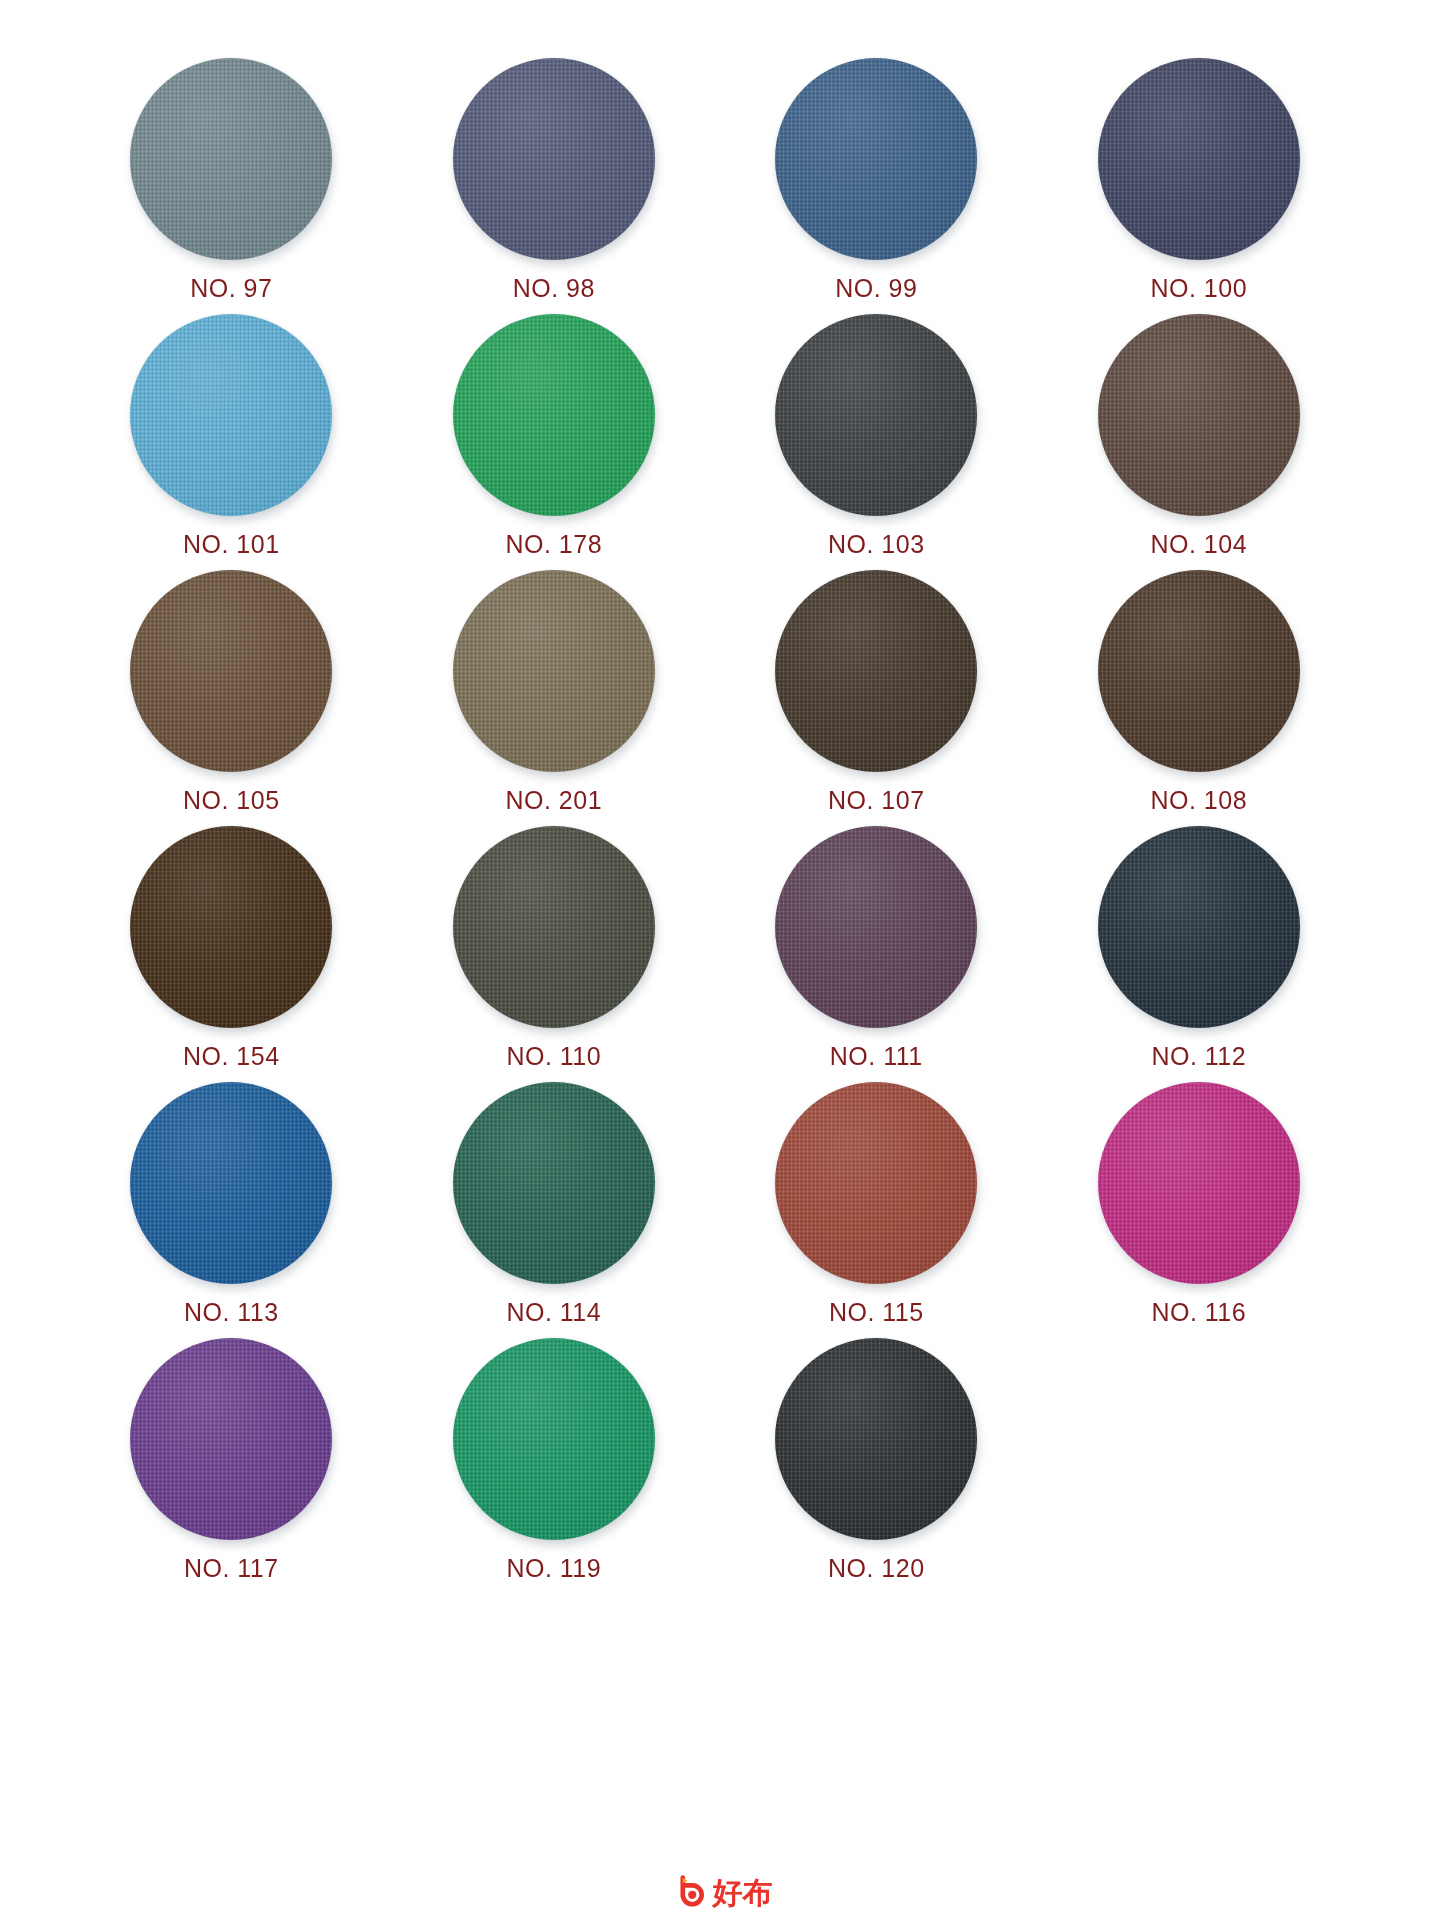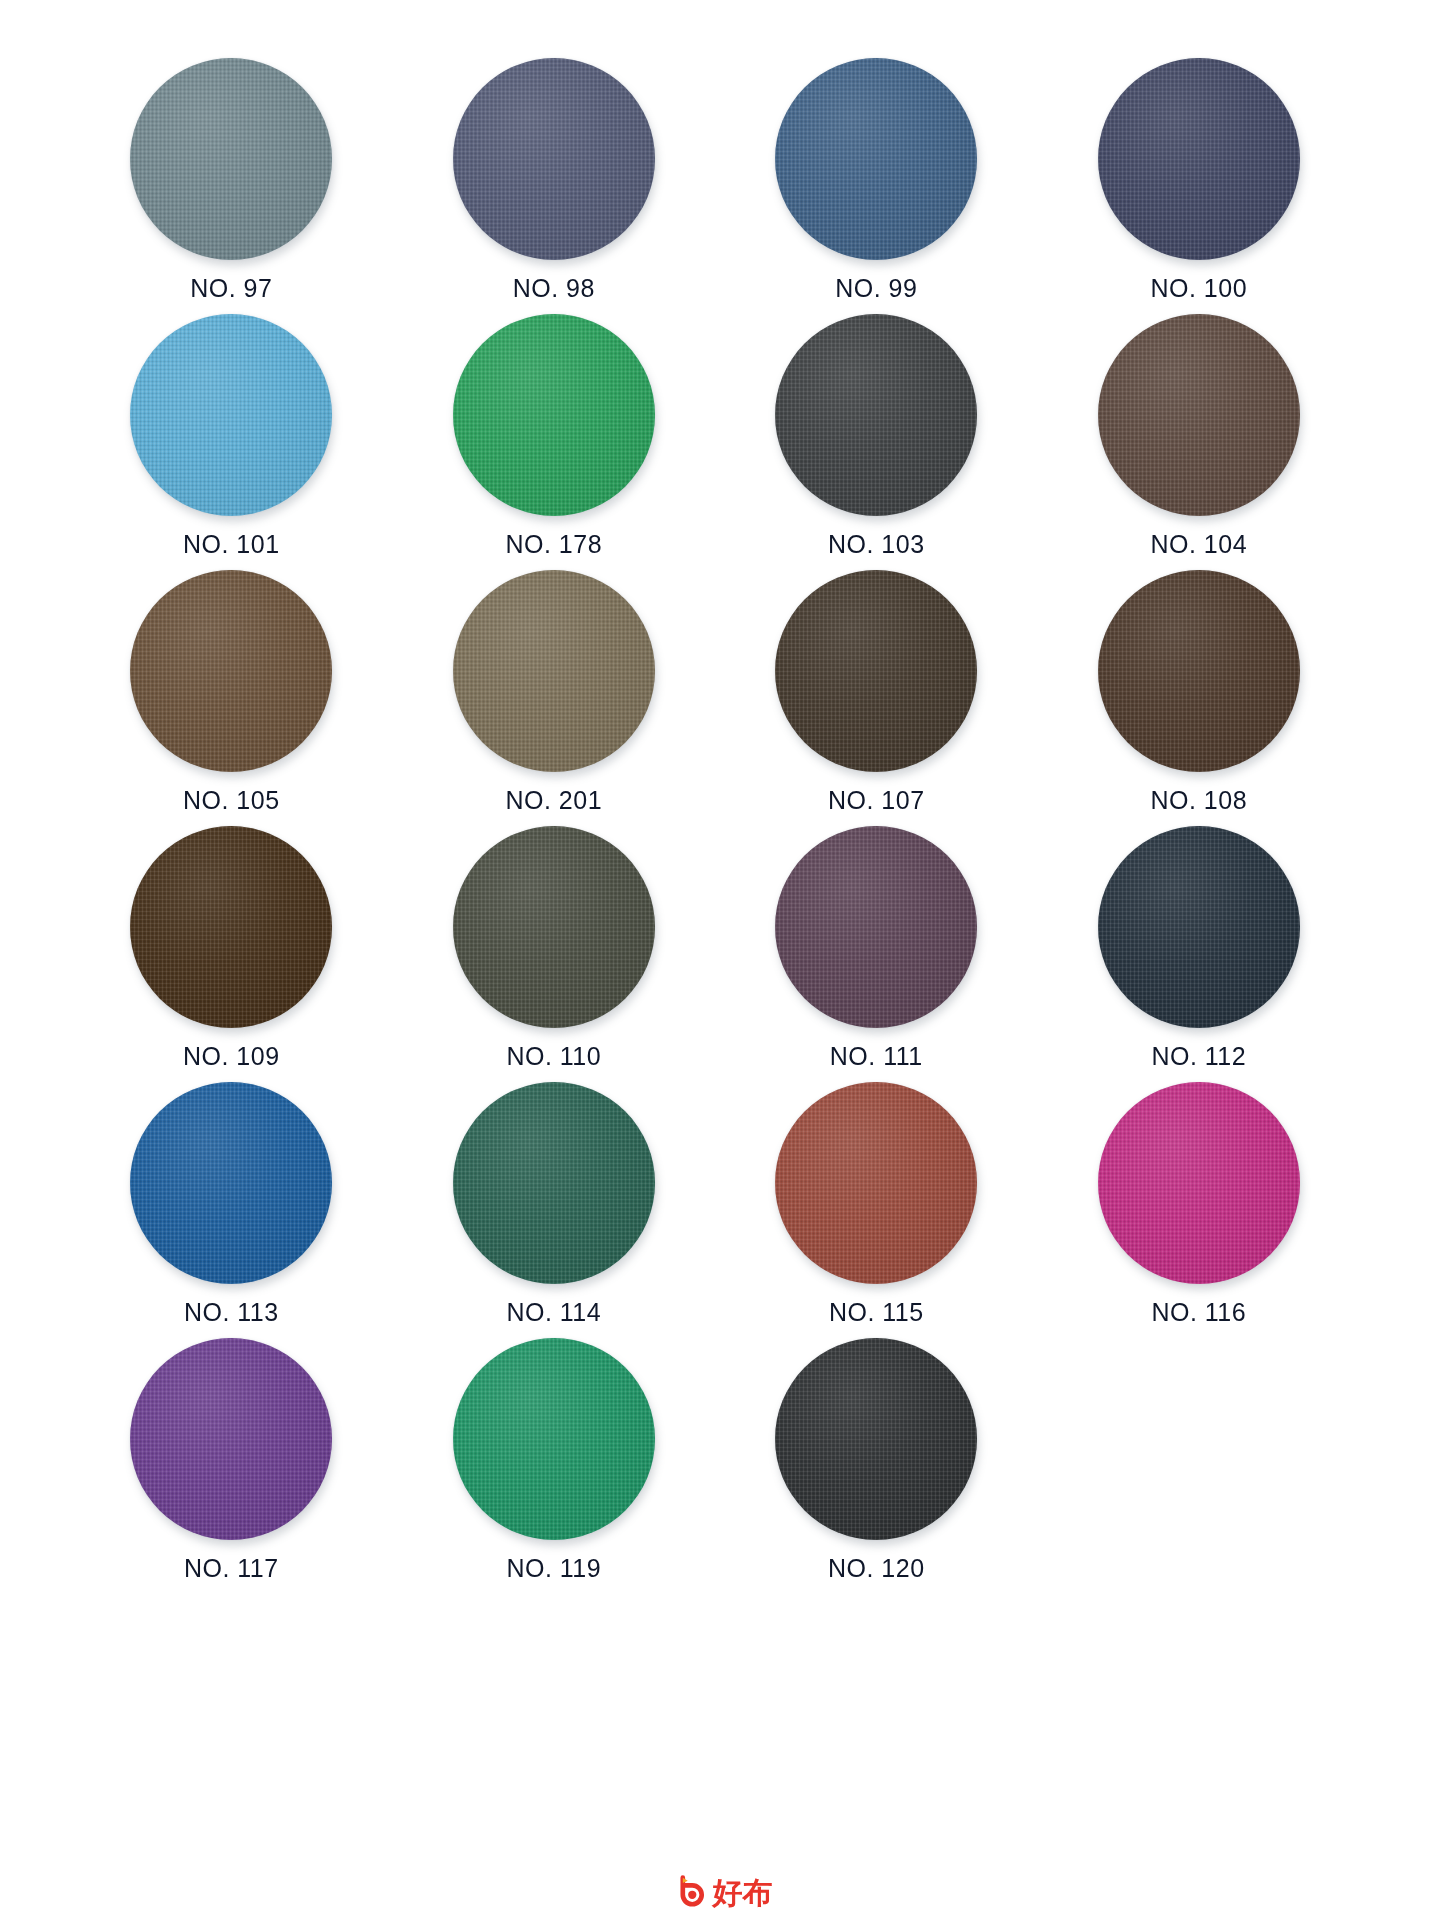--- a/index.html
+++ b/index.html
@@ -103,21 +103,21 @@
         rgba(0,0,0,0.045) 85%,
         rgba(0,0,0,0.08) 100%);
     pointer-events: none;
   }
 
   .swatch-label {
     margin-top: 16px;
     font-family: "Liberation Sans", sans-serif;
     font-size: 25px;
     font-weight: 400;
-    color: #0f172a;
+    color: #7f1d1d;
     letter-spacing: 0.5px;
     white-space: nowrap;
     line-height: 1;
   }
 
   
   #brand-logo {
     position: absolute;
     left: 14px;
     right: 0;
@@ -219,21 +219,21 @@
       <div class="swatch-cell">
         <div class="swatch-disc-wrap">
           <div class="swatch-disc" style="background-color: rgb(78, 58, 44);"></div>
         </div>
         <div class="swatch-label">NO. 108</div>
       </div>
       <div class="swatch-cell">
         <div class="swatch-disc-wrap">
           <div class="swatch-disc" style="background-color: rgb(70, 48, 25);"></div>
         </div>
-        <div class="swatch-label">NO. 109</div>
+        <div class="swatch-label">NO. 154</div>
       </div>
       <div class="swatch-cell">
         <div class="swatch-disc-wrap">
           <div class="swatch-disc" style="background-color: rgb(74, 78, 66);"></div>
         </div>
         <div class="swatch-label">NO. 110</div>
       </div>
       <div class="swatch-cell">
         <div class="swatch-disc-wrap">
           <div class="swatch-disc" style="background-color: rgb(92, 67, 86);"></div>

